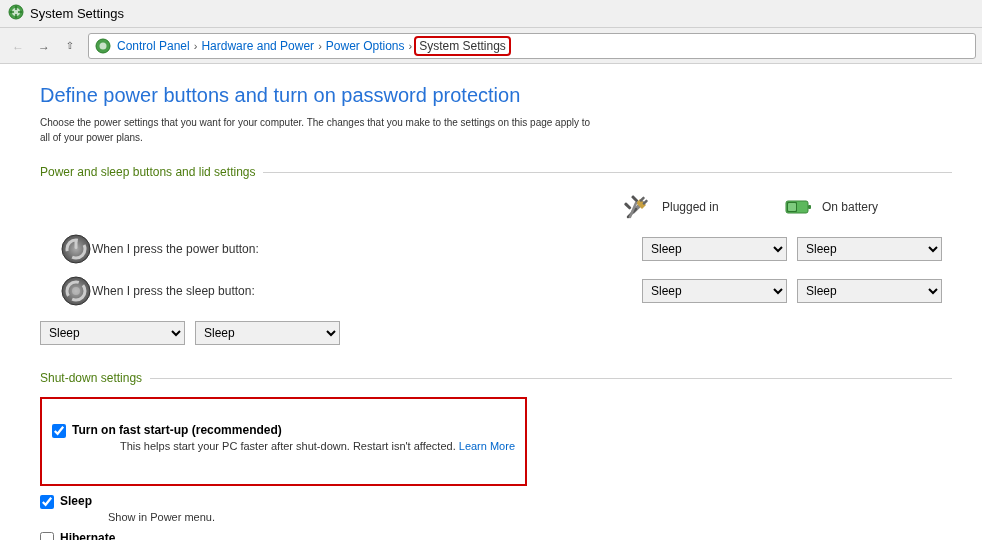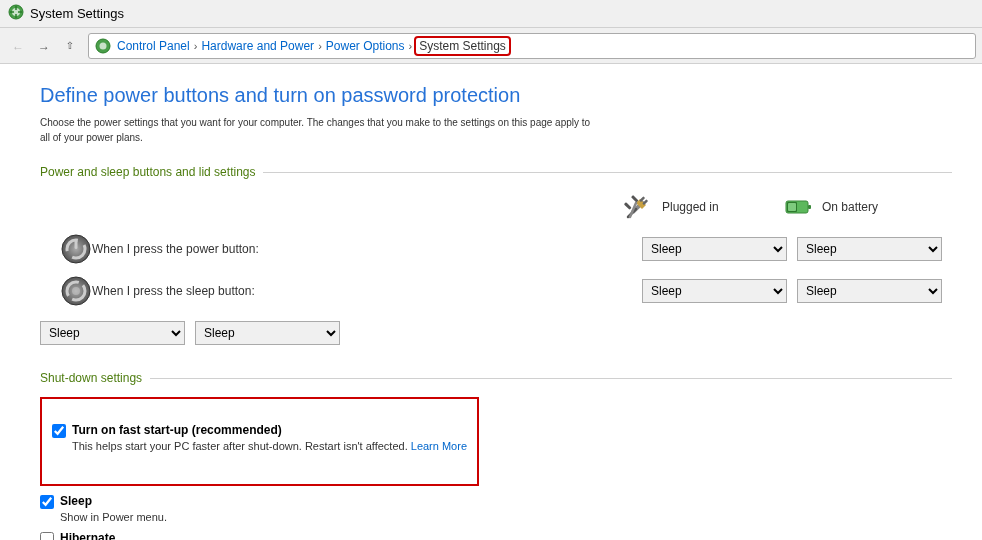--- a/index.html
+++ b/index.html
@@ -39,21 +39,21 @@
     .setting-label { flex: 1; display: flex; align-items: center; font-size: 12px; color: #333; padding-left: 20px; }
     .setting-icon { width: 32px; height: 32px; display: flex; align-items: center; justify-content: center; }
     .setting-selects { display: flex; gap: 10px; padding-right: 10px; }
     .setting-select { width: 145px; height: 24px; font-size: 12px; border: 1px solid #aaa; background: #f0f0f0; cursor: pointer; padding: 0 4px; appearance: auto; }
 
     
     .shutdown-section { margin-top: 4px; }
     .fast-startup-box { border: 2px solid #cc0000; border-radius: 0; padding: 24px 10px; margin-bottom: 8px; display: inline-block; }
     .checkbox-row { display: flex; align-items: flex-start; gap: 6px; margin-bottom: 2px; }
     .checkbox-label-bold { font-weight: bold; font-size: 12px; }
-    .sub-text { font-size: 11px; color: #333; padding-left: 20px; margin-bottom: 8px; }
+    .sub-text { font-size: 11px; color: #333; padding-left: 20px; margin-bottom: 8px; margin-left: 48px; }
     .link { color: #0066cc; cursor: pointer; text-decoration: none; }
     input[type=checkbox] { width: 14px; height: 14px; margin-top: 1px; cursor: pointer; }
   </style>
 </head>
 <body>
 
 <div class="title-bar">
   <span style="font-size:16px; margin-right:6px;">
     <svg width="16" height="16" viewBox="0 0 16 16">
       <circle cx="8" cy="8" r="7" fill="#4a9e4a" stroke="#2a7e2a" stroke-width="1"></circle>

